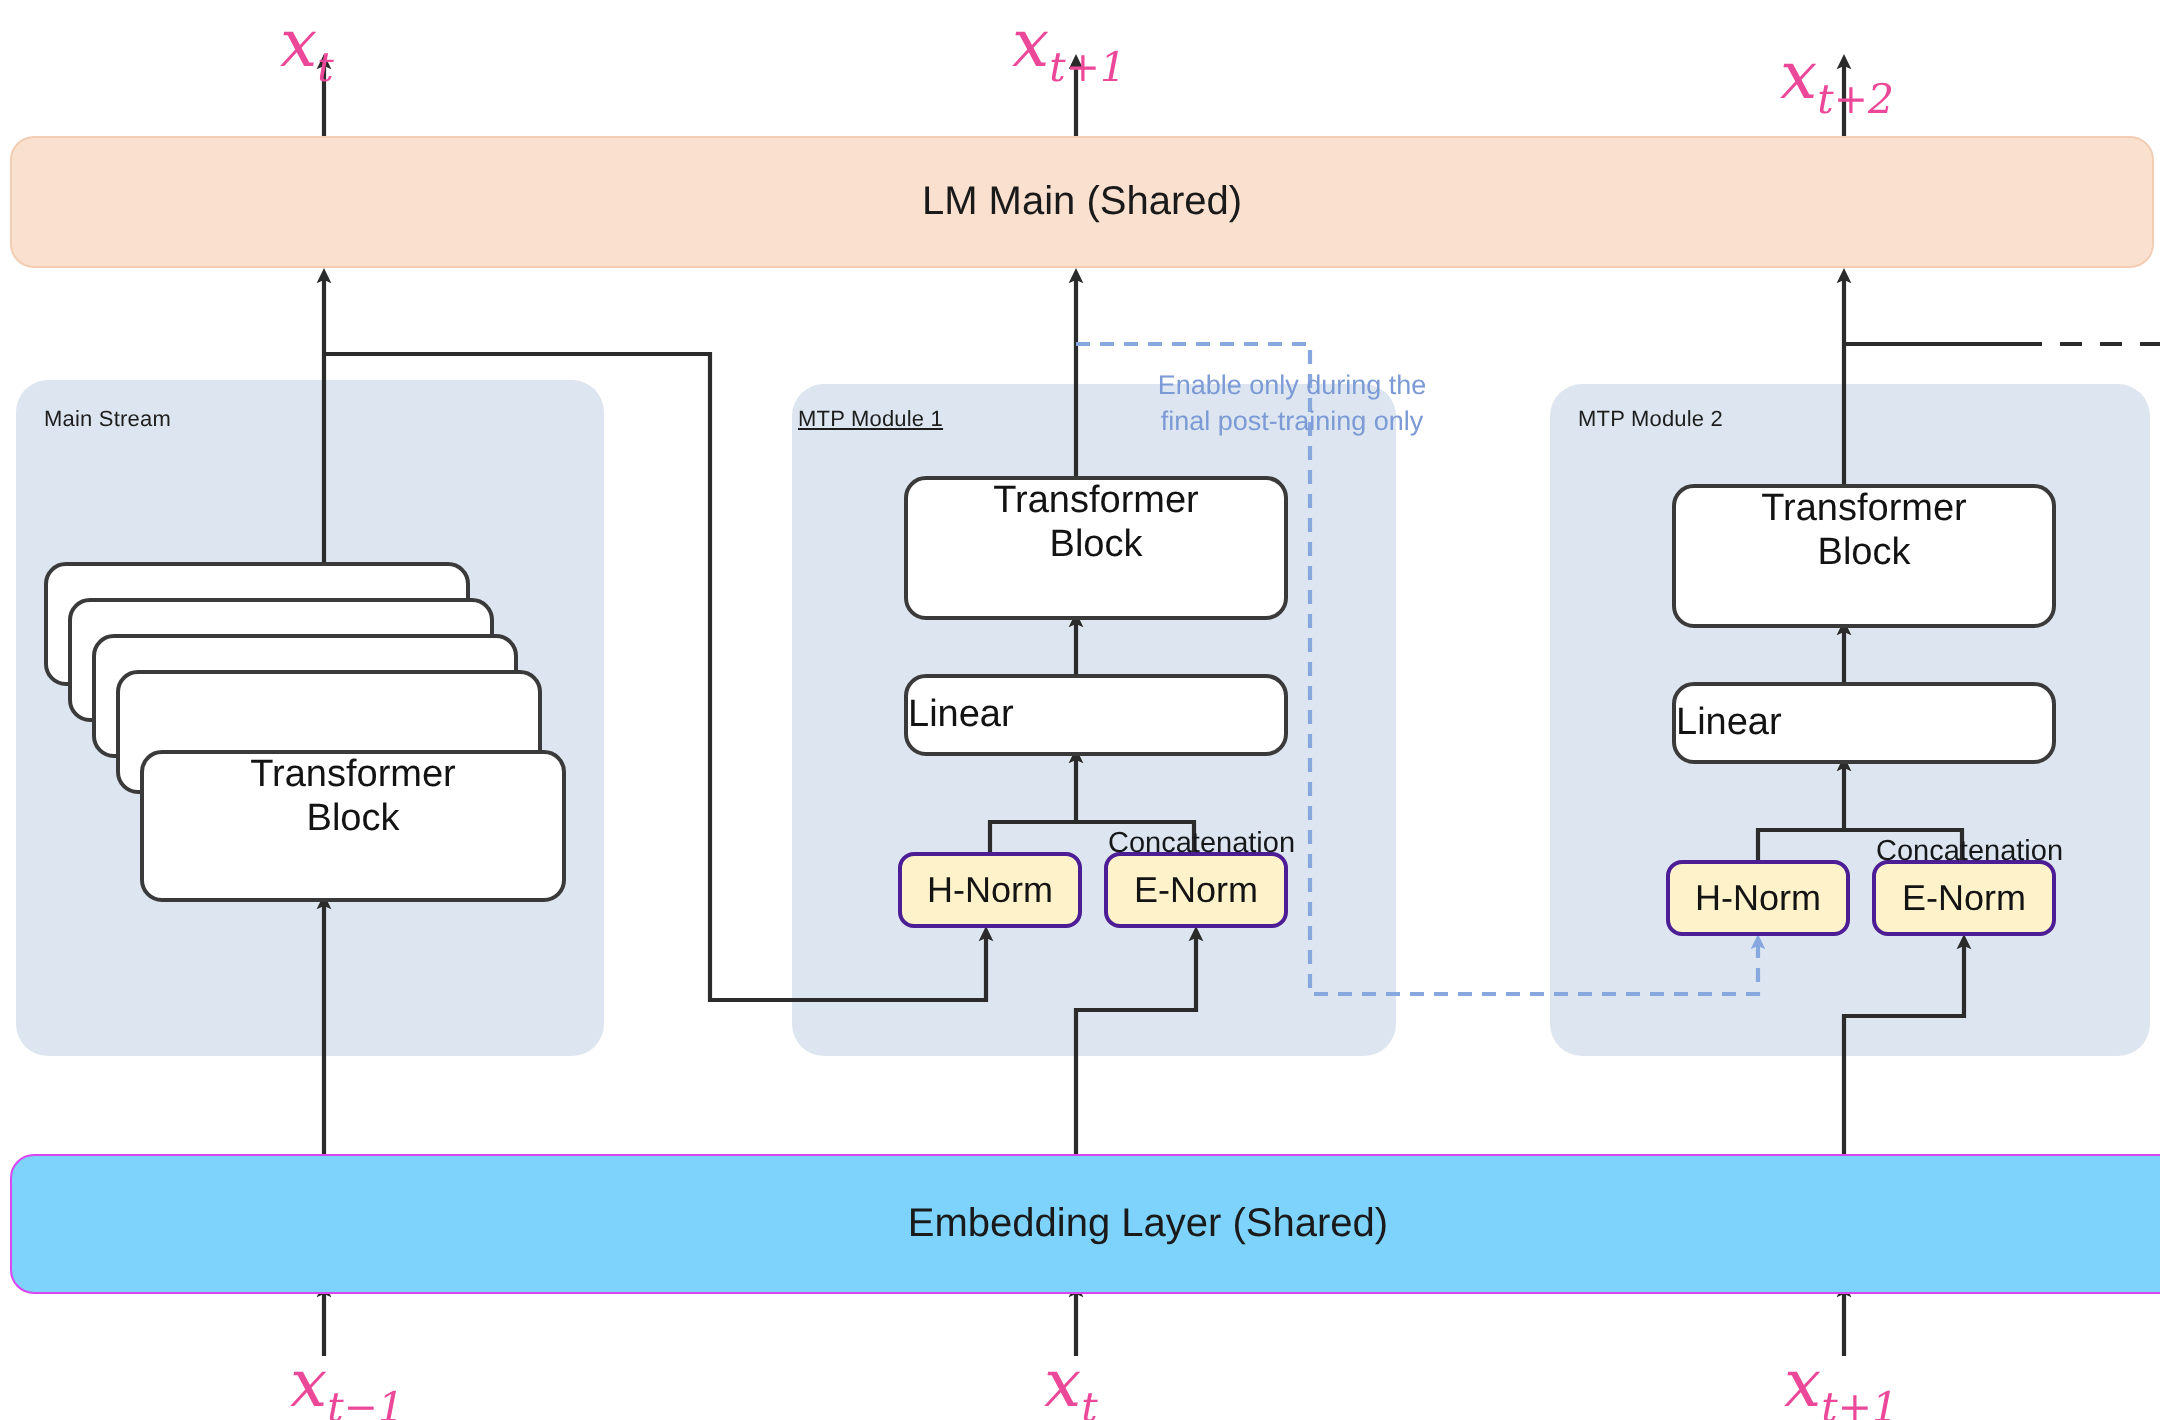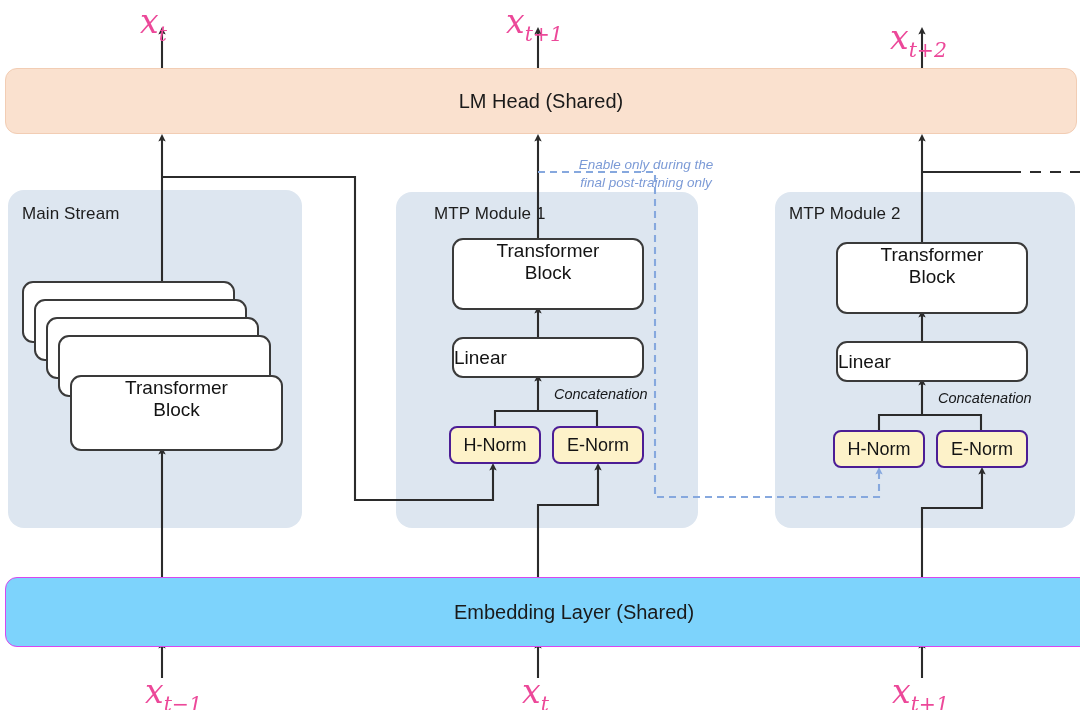--- a/index.html
+++ b/index.html
@@ -11,21 +11,21 @@
   #stage{position:absolute;inset:0;width:1080px;height:710px;}
 
   
   .panel{
     position:absolute;
     background:#dde6f0;
     border-radius:16px;
   }
   .panel-label{
     position:absolute;
-    font-size:17px;
+    font-size:11px;
     color:#1d1d1d;
     letter-spacing:.1px;
     white-space:nowrap;
   }
 
   
   .bar{
     position:absolute;
     border-radius:12px;
     display:flex;align-items:center;justify-content:center;
@@ -78,45 +78,45 @@
     color:#ec4899;
     white-space:nowrap;
   }
   .mathlabel sub{
     font-size:.62em;font-style:italic;
   }
 
   
   .annot{
     position:absolute;
-    font-style:italic;
     font-size:14.5px;
     color:#17181a;
     white-space:nowrap;
+    margin-top:28px;
   }
   .annot.blue{
     color:#7b9ad6;
     font-size:13.5px;
     text-align:center;
     line-height:1.35;
   }
 
   svg.wires{position:absolute;left:0;top:0;width:1080px;height:710px;overflow:visible;}
 </style>
 </head>
 <body>
 
 <div id="stage">
 
   <div class="panel" style="left:8px;top:190px;width:294px;height:338px;"></div>
   <div class="panel" style="left:396px;top:192px;width:302px;height:336px;"></div>
   <div class="panel" style="left:775px;top:192px;width:300px;height:336px;"></div>
 
   <div class="panel-label" style="left:22px;top:204px;">Main Stream</div>
-  <div class="panel-label" style="left:434px;top:204px;">MTP Module 1</div>
+  <div class="panel-label" style="left:399px;top:204px;text-decoration:underline;">MTP Module 1</div>
   <div class="panel-label" style="left:789px;top:204px;">MTP Module 2</div>
 
   <svg class="wires" viewBox="0 0 1080 710">
     <defs>
       <marker id="ah" markerWidth="9" markerHeight="9" refX="4.2" refY="4.3" orient="auto" markerUnits="userSpaceOnUse">
         <path d="M0.6,0.6 L8.2,4.3 L0.6,8.0 L2.2,4.3 Z" fill="#2b2b2b"></path>
       </marker>
       <marker id="ahb" markerWidth="9" markerHeight="9" refX="4.2" refY="4.3" orient="auto" markerUnits="userSpaceOnUse">
         <path d="M0.6,0.6 L8.2,4.3 L0.6,8.0 L2.2,4.3 Z" fill="#86a8de"></path>
       </marker>
@@ -156,21 +156,21 @@
     </g>
 
     <path d="M1010,172 L1080,172" stroke="#2b2b2b" stroke-width="2.1" fill="none" stroke-dasharray="11 9"></path>
 
     <g stroke="#86a8de" stroke-width="2.1" fill="none" stroke-dasharray="7 5">
       <path d="M538,172 L655,172 L655,497 L879,497 L879,471" marker-end="url(#ahb)"></path>
     </g>
   </svg>
 
   <div class="bar lmhead" style="left:5px;top:68px;width:1070px;height:64px;">
-    <span>LM Head (Shared)</span>
+    <span>LM Main (Shared)</span>
   </div>
 
   <div class="bar embed" style="left:5px;top:577px;width:1070px;height:68px;">
     <span>Embedding Layer (Shared)</span>
   </div>
 
   <div class="deck" style="left:22px;top:281px;width:213px;height:62px;"></div>
   <div class="deck" style="left:34px;top:299px;width:213px;height:62px;"></div>
   <div class="deck" style="left:46px;top:317px;width:213px;height:62px;"></div>
   <div class="deck" style="left:58px;top:335px;width:213px;height:62px;"></div>

